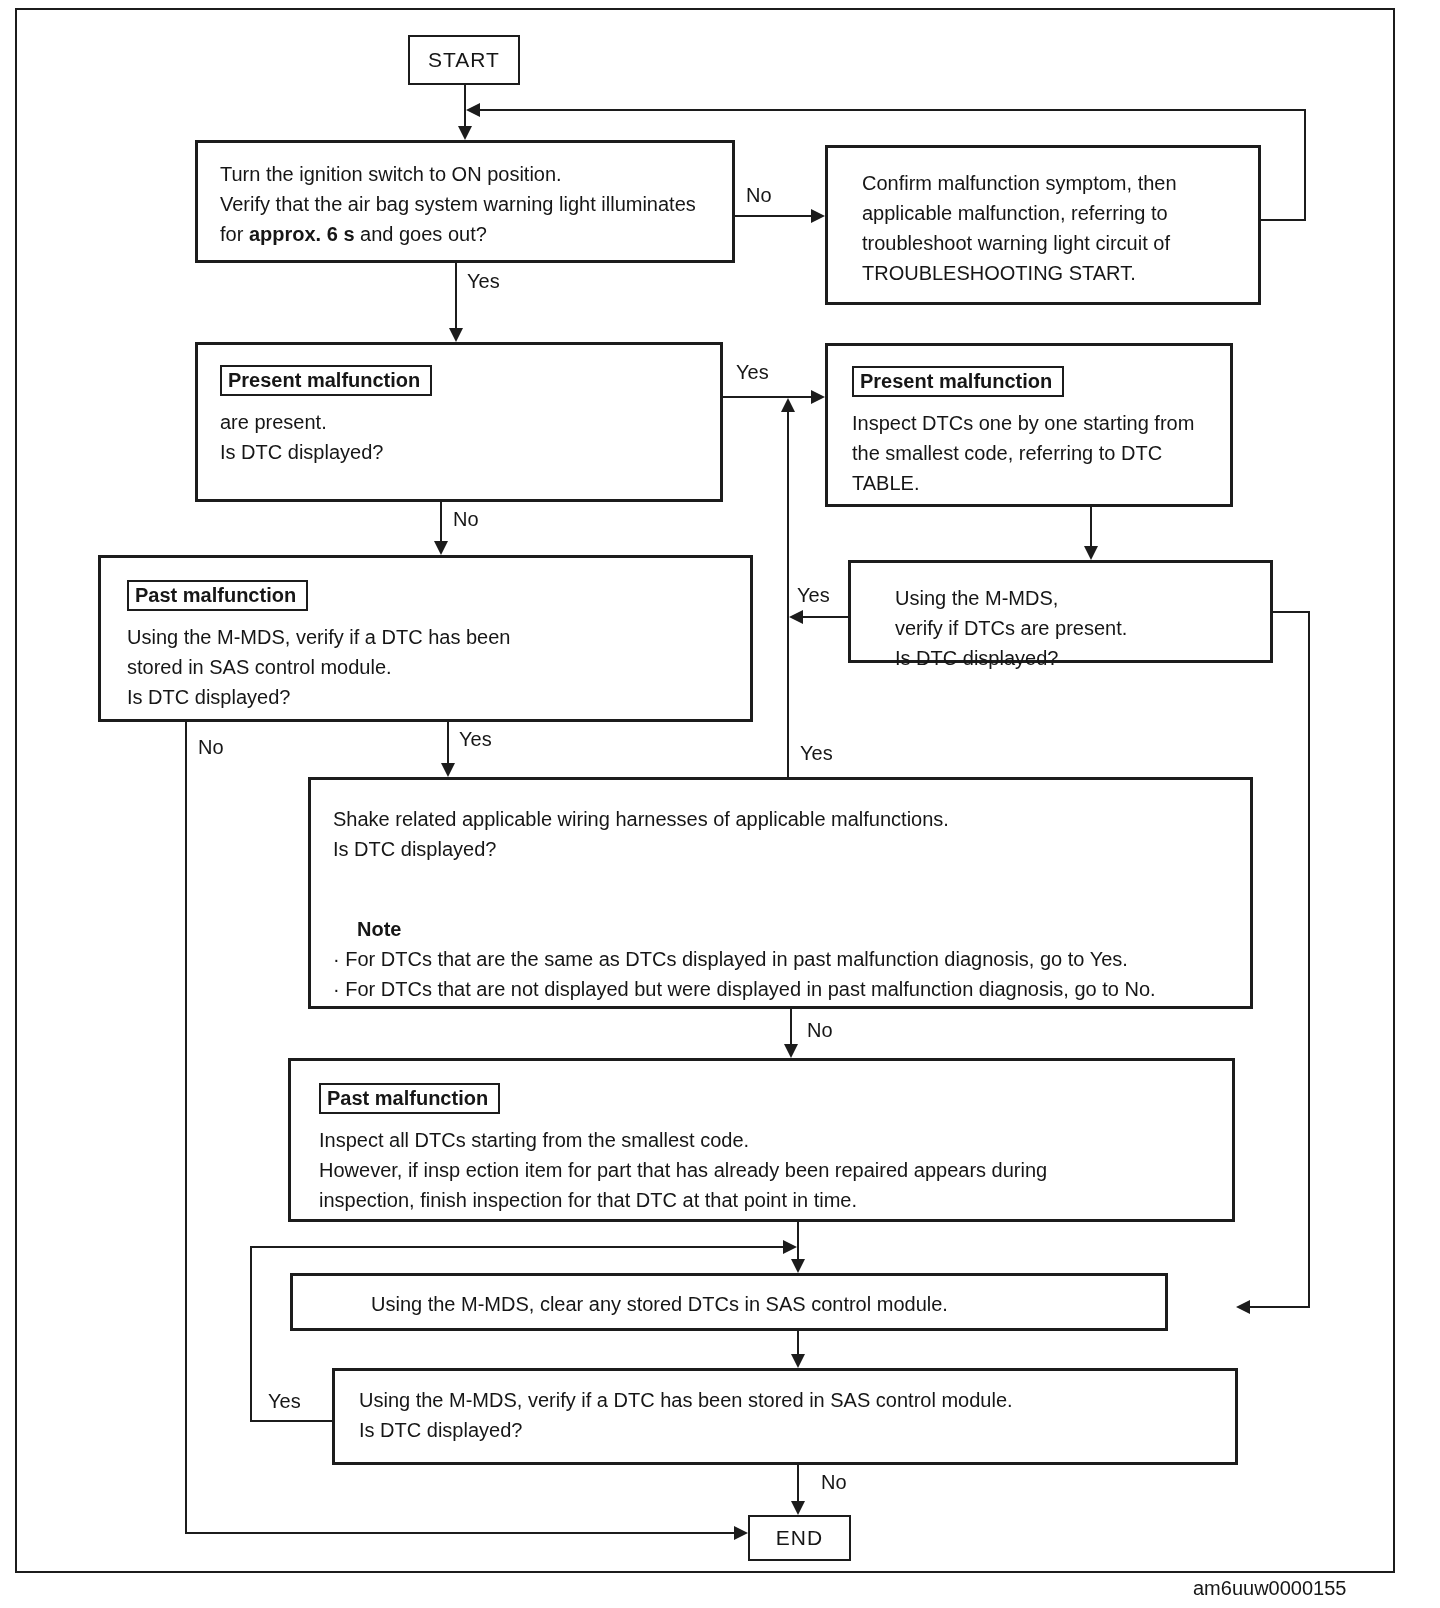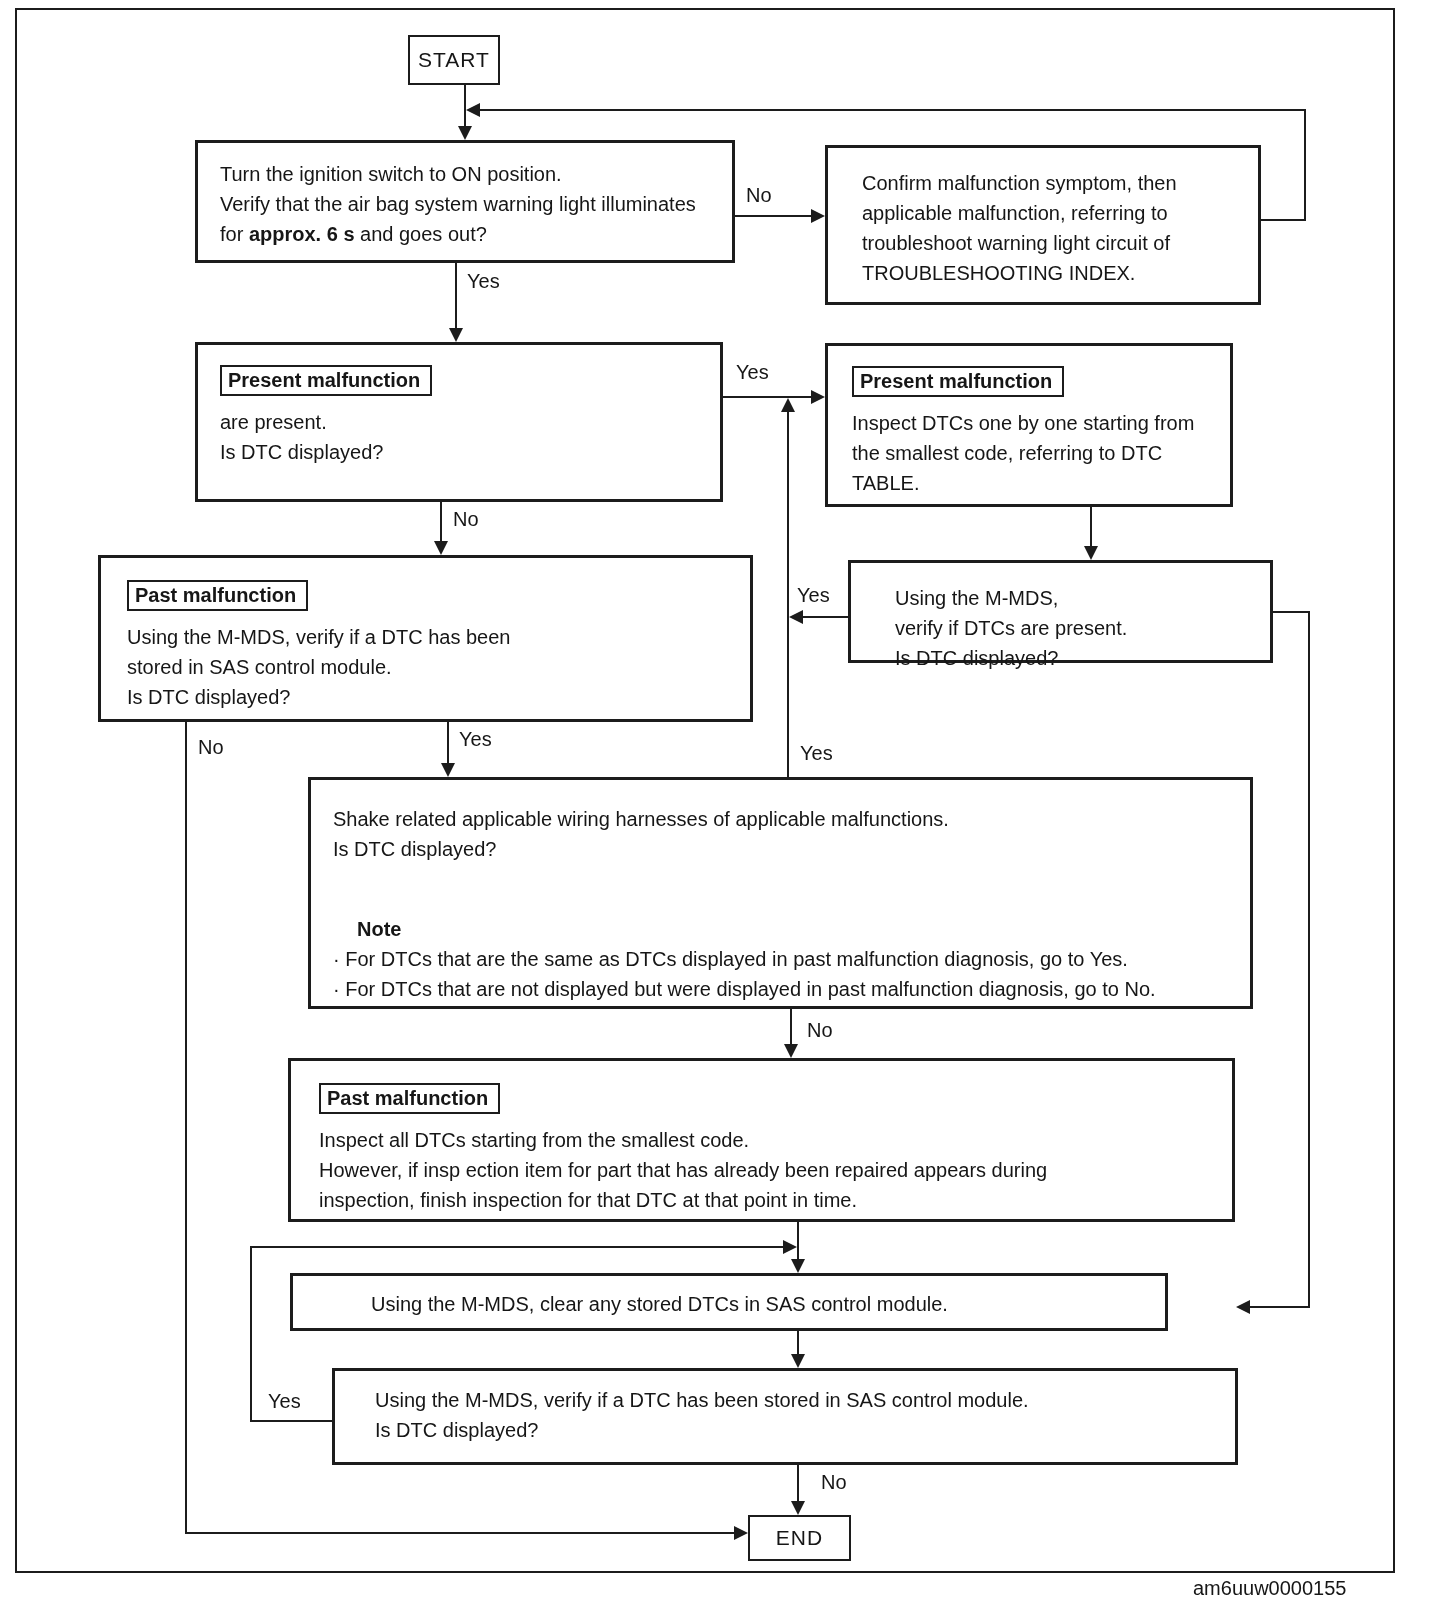--- a/index.html
+++ b/index.html
@@ -34,35 +34,35 @@
   .note-title { font-weight:bold; margin-top:50px; margin-left:24px; }
   .watermark { position:absolute; font-size:20px; }
 </style>
 </head>
 <body>
 
 <div class="canvas">
 
   <div class="frame" style="left:15px;top:8px;width:1376px;height:1561px;"></div>
 
-  <div class="node thin terminal" style="left:408px;top:35px;width:92px;height:50px;">
+  <div class="node thin terminal" style="left:408px;top:35px;width:112px;height:50px;">
     <span>START</span>
   </div>
 
   <div class="node" style="left:195px;top:140px;width:540px;height:123px;padding:16px 10px 0 22px;">
     <div class="tline">Turn the ignition switch to ON position.</div>
     <div class="tline">Verify that the air bag system warning light illuminates</div>
     <div class="tline"><span>for </span><b>approx. 6 s</b><span> and goes out?</span></div>
   </div>
 
   <div class="node" style="left:825px;top:145px;width:436px;height:160px;padding:20px 0 0 34px;">
     <div class="tline">Confirm malfunction symptom, then</div>
     <div class="tline">applicable malfunction, referring to</div>
     <div class="tline">troubleshoot warning light circuit of</div>
-    <div class="tline">TROUBLESHOOTING INDEX.</div>
+    <div class="tline">TROUBLESHOOTING START.</div>
   </div>
 
   <div class="node" style="left:195px;top:342px;width:528px;height:160px;padding:20px 10px 0 22px;">
     <div><span class="tag">Present malfunction</span></div>
     <div class="tline">are present.</div>
     <div class="tline">Is DTC displayed?</div>
   </div>
 
   <div class="node" style="left:825px;top:343px;width:408px;height:164px;padding:20px 10px 0 24px;">
     <div><span class="tag">Present malfunction</span></div>
@@ -96,21 +96,21 @@
     <div><span class="tag">Past malfunction</span></div>
     <div class="tline">Inspect all DTCs starting from the smallest code.</div>
     <div class="tline">However, if insp ection item for part that has already been repaired appears during</div>
     <div class="tline">inspection, finish inspection for that DTC at that point in time.</div>
   </div>
 
   <div class="node" style="left:290px;top:1273px;width:878px;height:58px;padding:13px 10px 0 78px;">
     <div class="tline">Using the M-MDS, clear any stored DTCs in SAS control module.</div>
   </div>
 
-  <div class="node" style="left:332px;top:1368px;width:906px;height:97px;padding:14px 10px 0 40px;">
+  <div class="node" style="left:332px;top:1368px;width:906px;height:97px;padding:14px 10px 0 24px;">
     <div class="tline">Using the M-MDS, verify if a DTC has been stored in SAS control module.</div>
     <div class="tline">Is DTC displayed?</div>
   </div>
 
   <div class="node thin terminal" style="left:748px;top:1515px;width:103px;height:46px;">
     <span>END</span>
   </div>
 
   <div class="vl" style="left:464px;top:85px;height:43px;"></div>
   <div class="ah ah-down" style="left:458px;top:126px;"></div>

